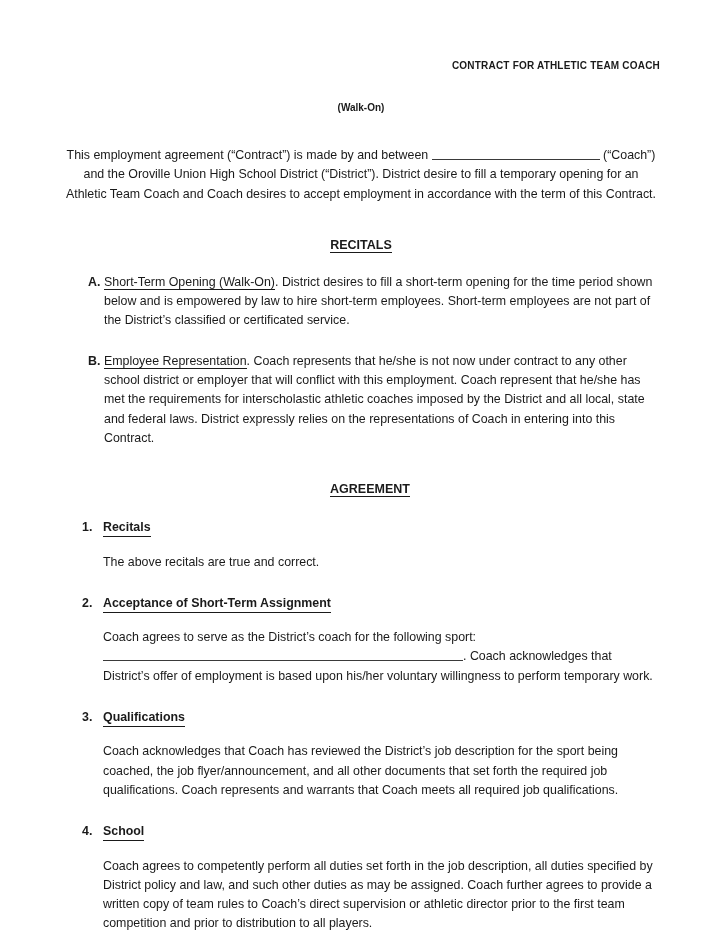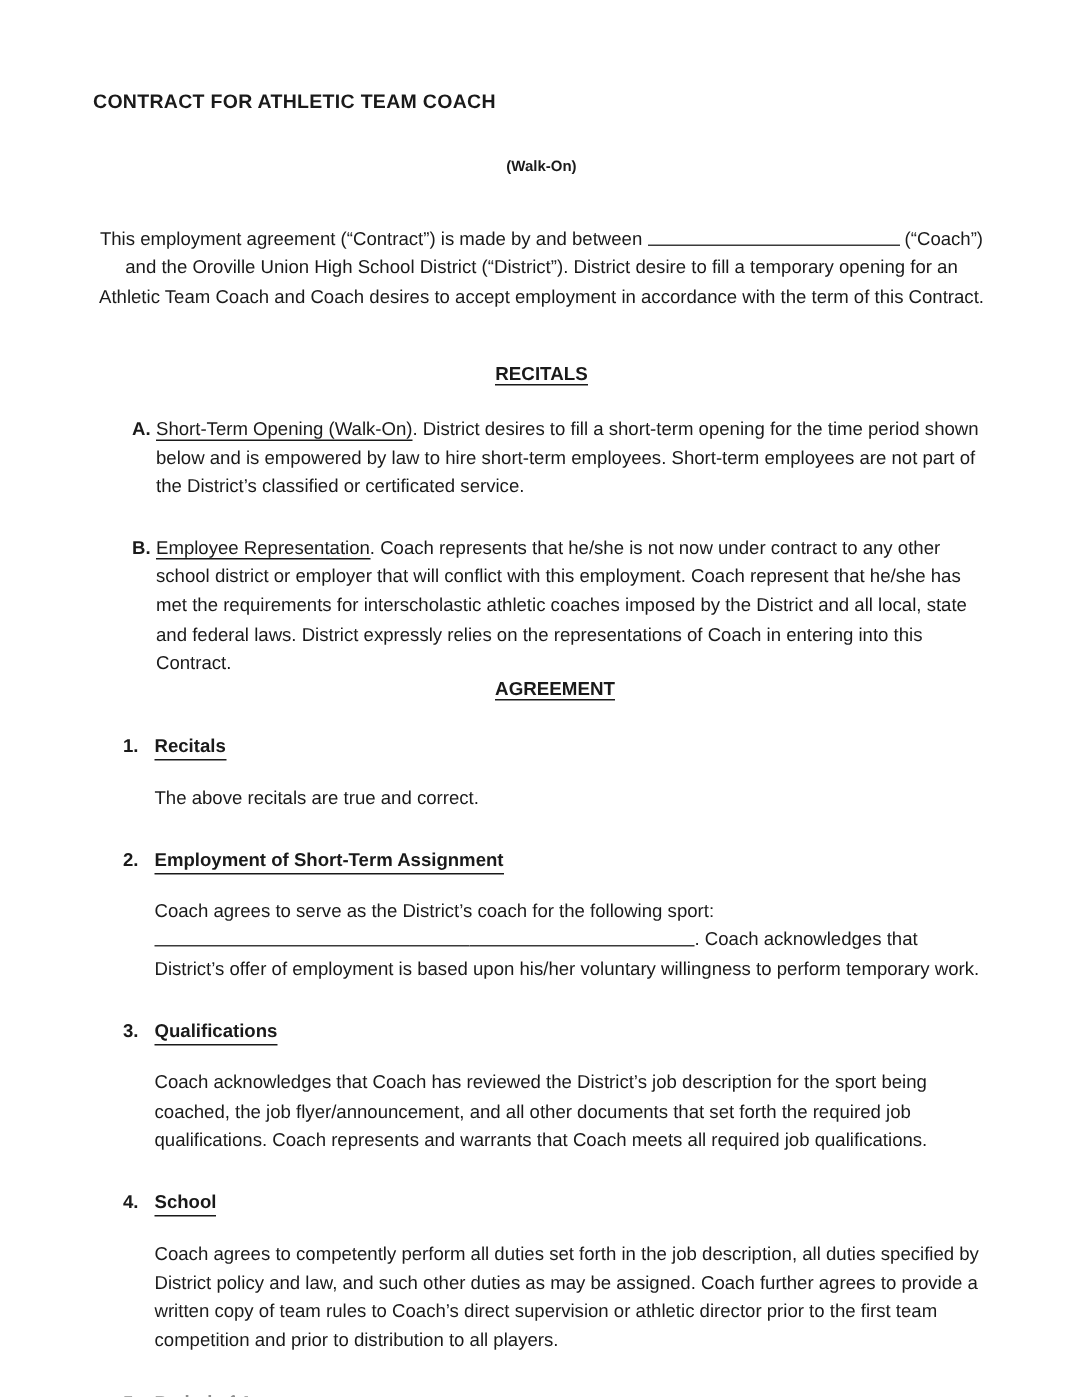--- a/index.html
+++ b/index.html
@@ -22,22 +22,22 @@
   }
   .content {
     position: absolute;
     left: 62px;
     top: 60px;
     width: 598px;
   }
 
   
   .doc-title {
-    text-align: left;
-    font-size: 13px;
+    text-align: right;
+    font-size: 10px;
     font-weight: bold;
     letter-spacing: 0.2px;
     margin: 0;
   }
   .doc-subtitle {
     text-align: center;
     font-size: 10px;
     font-weight: bold;
     margin: 31px 0 0 0;
   }
@@ -45,21 +45,21 @@
     text-align: center;
     font-size: 12.5px;
     font-weight: bold;
     margin: 0;
   }
   .section-heading span {
     border-bottom: 1.6px solid #1a1a1a;
     padding-bottom: 0px;
   }
   .heading-recitals { margin-top: 34px; }
-  .heading-agreement { padding-left: 18px; }
+  .heading-agreement { margin-top: 34px; padding-left: 18px; }
 
   
   .intro {
     font-size: 12.4px;
     line-height: 19.3px;
     margin: 33px 0 0 0;
     text-align: center;
   }
 
   
@@ -142,21 +142,21 @@
     <h3 class="section-heading heading-agreement"><span>AGREEMENT</span></h3>
 
     <div class="clause">
       <span class="marker">1.</span>
       <div class="clause-title">Recitals</div>
       <div class="clause-body">The above recitals are true and correct.</div>
     </div>
 
     <div class="clause">
       <span class="marker">2.</span>
-      <div class="clause-title">Employment of Short-Term Assignment</div>
+      <div class="clause-title">Acceptance of Short-Term Assignment</div>
       <div class="clause-body"><span>Coach agrees to serve as the District’s coach for the following sport:</span><span class="blank blank-lg"></span><span class="blank blank-md"></span><span>.  Coach acknowledges that District’s offer of employment is based upon his/her voluntary willingness to perform temporary work.</span></div>
     </div>
 
     <div class="clause">
       <span class="marker">3.</span>
       <div class="clause-title">Qualifications</div>
       <div class="clause-body">Coach acknowledges that Coach has reviewed the District’s job description for the sport being coached, the job flyer/announcement, and all other documents that set forth the required job qualifications.  Coach represents and warrants that Coach meets all required job qualifications.</div>
     </div>
 
     <div class="clause">

